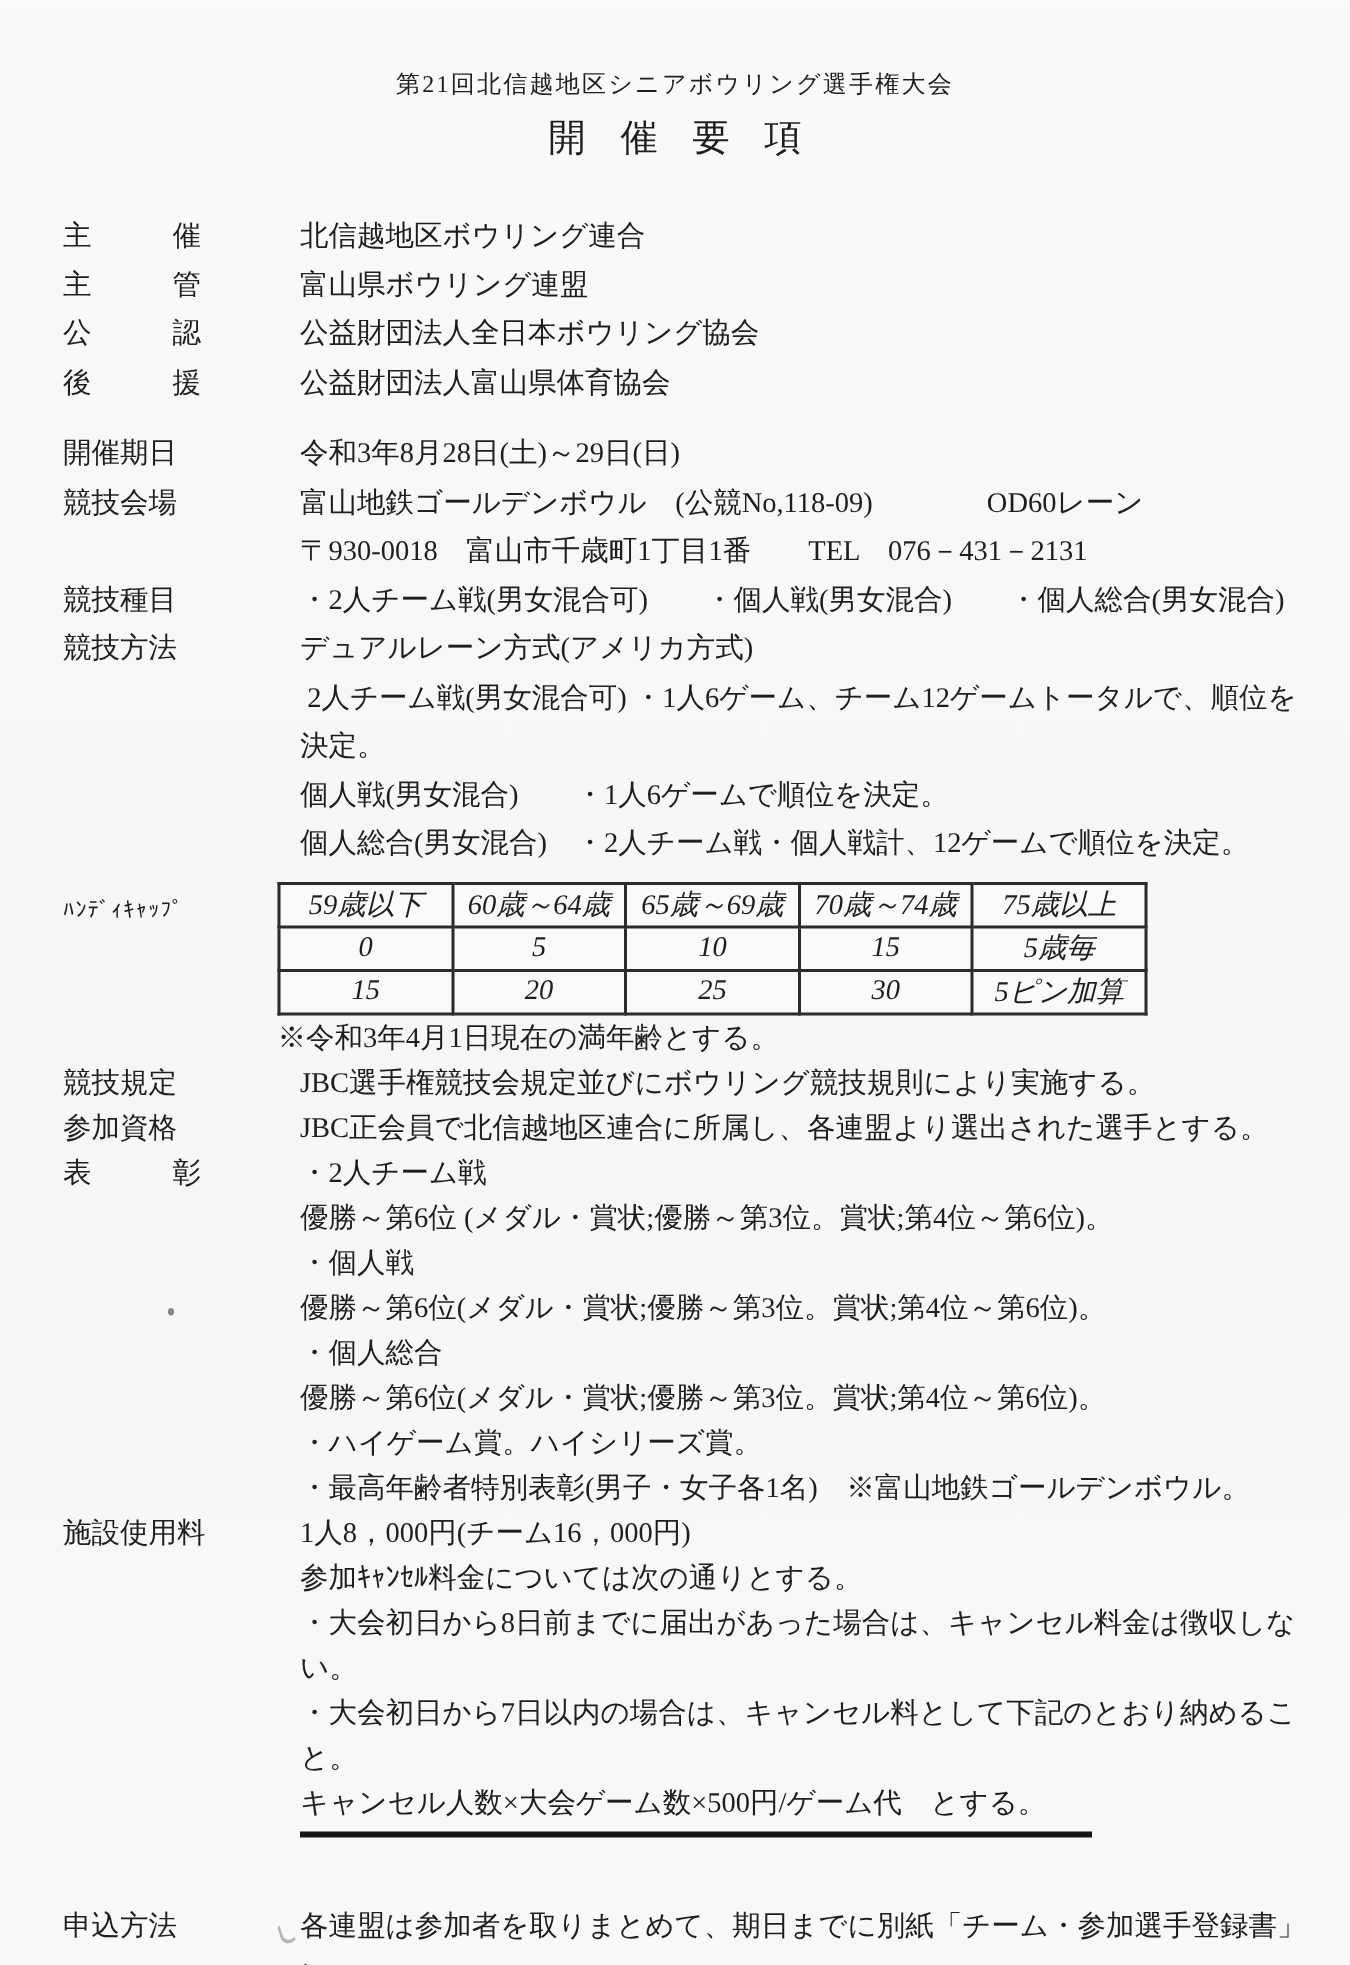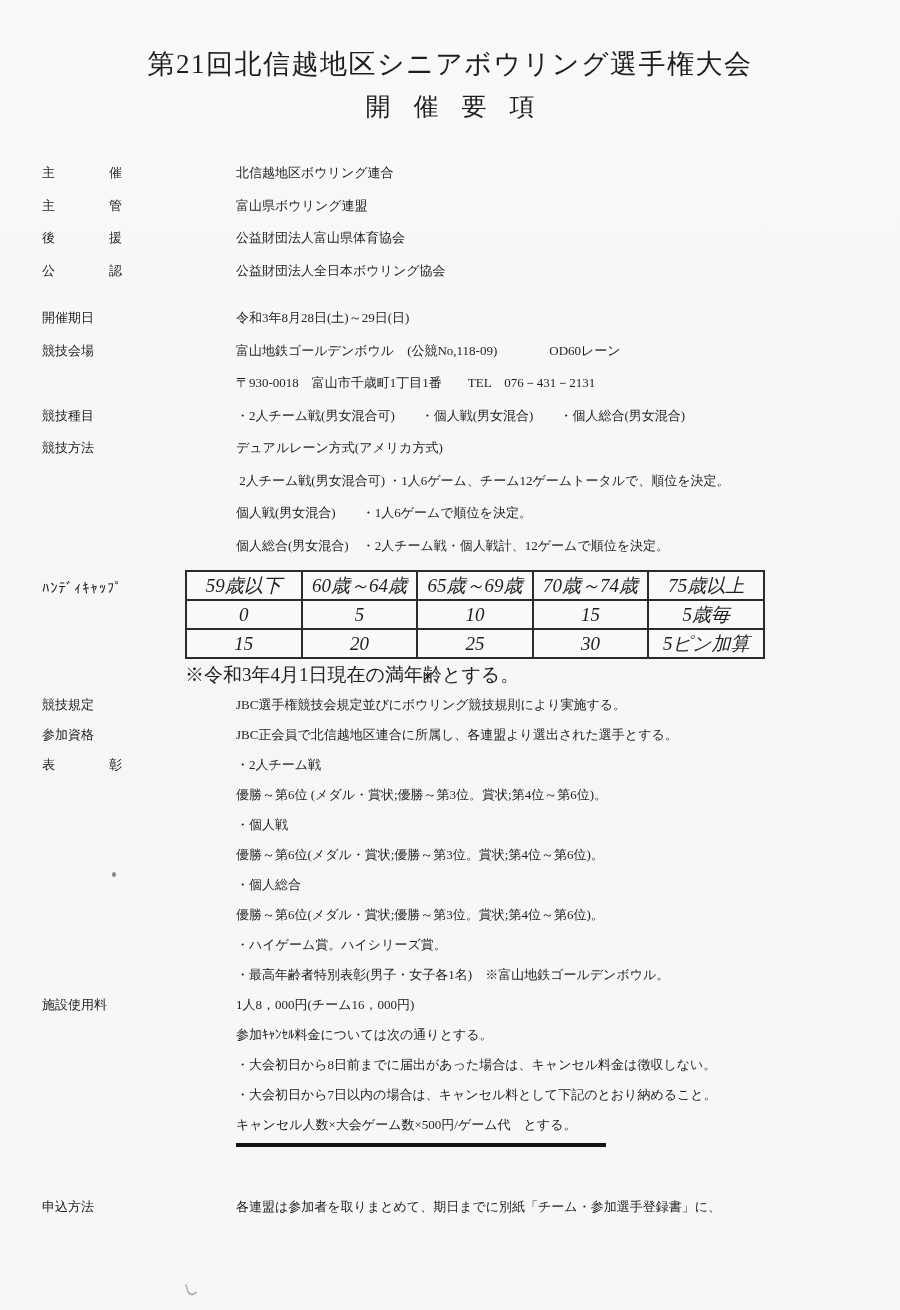--- a/index.html
+++ b/index.html
@@ -2,26 +2,26 @@
 <html><head>
 <meta charset="utf-8">
 <style>
   * { margin:0; padding:0; box-sizing:border-box; }
   html,body { width:900px; background:#f7f7f5; }
   body { font-family:"Liberation Serif","DejaVu Serif",serif; color:#1e1e1e; }
   .doc { position:relative; width:900px; height:1310px; overflow:hidden;
          background:linear-gradient(180deg,#f9f9f7 0%,#f6f6f4 55%,#f8f8f6 100%); }
 
   .title-block { text-align:center; padding-top:46px; }
-  .title-line1 { font-size:27px; letter-spacing:1.5px; }
+  .title-line1 { font-size:16px; letter-spacing:1.5px; }
   .title-line2 { font-size:25px; letter-spacing:23px; text-indent:23px; margin-top:8px; }
 
   .body-area { padding-left:42px; padding-right:20px; margin-top:34px; }
 
-  .row { display:flex; font-size:13px; line-height:32.5px;gap:36px; }
+  .row { display:flex; font-size:19px; line-height:32.5px; }
   .row.tight { line-height:30px; }
   .lbl { width:158px; flex:none; }
   .lbl.sp2 { letter-spacing:54px; white-space:nowrap; }
   .content { flex:1; }
   .line { white-space:pre-wrap; }
   .gap-m { height:15px; }
   .gap-l { height:44px; }
 
   .handicap-row { display:flex; margin-top:8px; }
   .handicap-lbl { width:158px; flex:none; font-size:14.5px; padding-top:10px; letter-spacing:1px; }
@@ -57,29 +57,29 @@
           <div class="line">北信越地区ボウリング連合</div>
         </div>
     </div>
     <div class="row">
       <div class="lbl sp2">主管</div>
       <div class="content">
           <div class="line">富山県ボウリング連盟</div>
         </div>
     </div>
     <div class="row">
+      <div class="lbl sp2">公認</div>
+      <div class="content">
+          <div class="line">公益財団法人全日本ボウリング協会</div>
+        </div>
+    </div>
+    <div class="row">
       <div class="lbl sp2">後援</div>
       <div class="content">
           <div class="line">公益財団法人富山県体育協会</div>
-        </div>
-    </div>
-    <div class="row">
-      <div class="lbl sp2">公認</div>
-      <div class="content">
-          <div class="line">公益財団法人全日本ボウリング協会</div>
         </div>
     </div>
 
     <div class="gap-m"></div>
 
     <div class="row">
       <div class="lbl">開催期日</div>
       <div class="content">
           <div class="line">令和3年8月28日(土)～29日(日)</div>
         </div>

